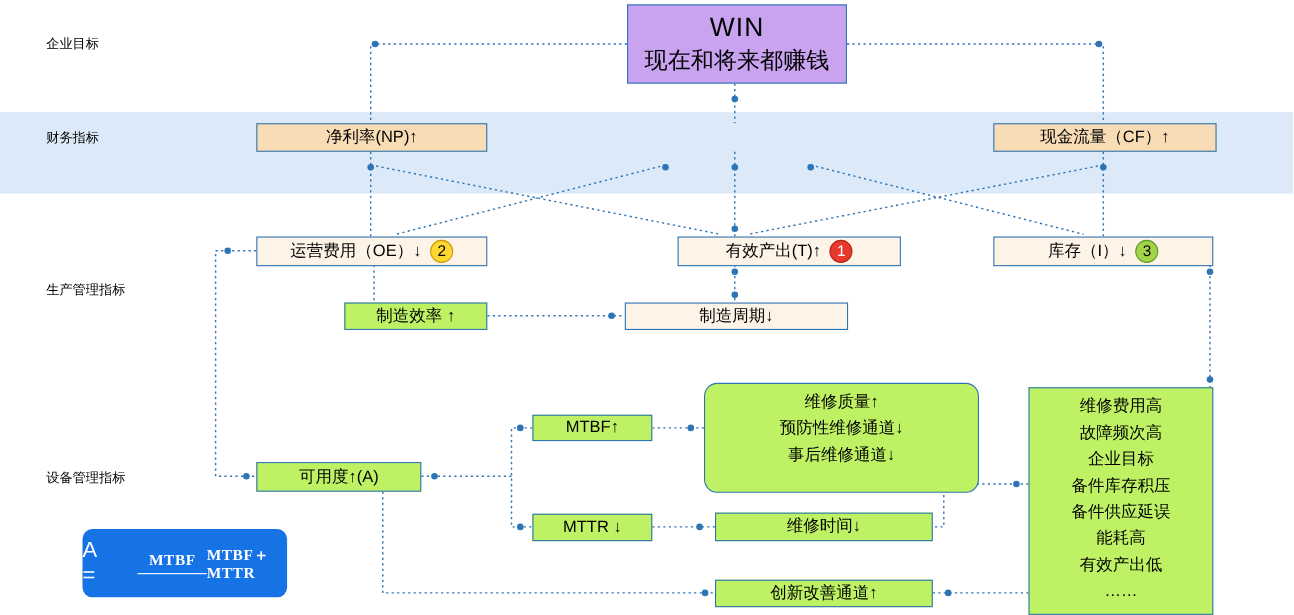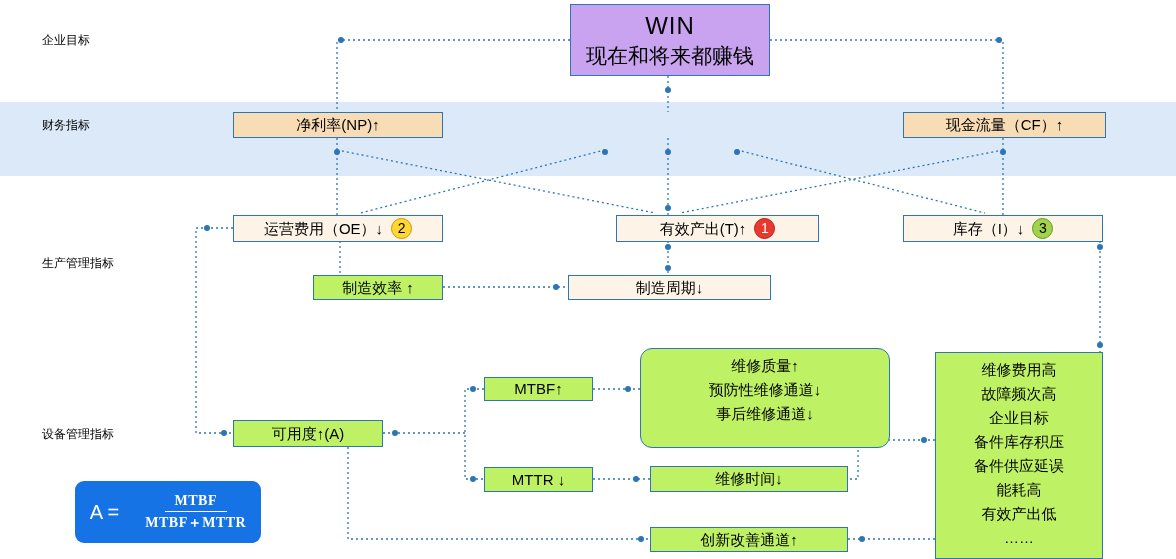--- a/index.html
+++ b/index.html
@@ -31,21 +31,21 @@
            align-items:center; justify-content:center; font-size:14px;
            margin-left:8px; flex:0 0 auto; box-sizing:border-box; }
   .badge-2 { background:var(--badge-yellow,#ffd732); border:1px solid #c99700; color:#000; }
   .badge-1 { background:var(--badge-red,#e8392e);   border:1px solid #b02318; color:#fff; }
   .badge-3 { background:var(--badge-green,#a4d24a); border:1px solid #5d9c23; color:#000; }
 
   .formula-box { position:absolute; z-index:2; left:75px; top:481px; width:186px; height:62px;
                  background:var(--formula-bg,#1673e6); border-radius:9px; color:#fff;
                  display:flex; align-items:center; justify-content:center; }
   .f-lhs { font-size:20px; }
-  .frac { display:inline-flex; flex-direction:column; align-items:center; margin-left:26px;
+  .frac { display:inline-flex; align-items:center; margin-left:26px;
           font-family:"Liberation Serif","DejaVu Serif",serif; font-weight:bold;
           font-size:14px; letter-spacing:.5px; }
   .frac .num { border-bottom:1.5px solid #fff; padding:0 10px 2px; }
   .frac .den { padding-top:2px; }
 </style>
 </head>
 <body>
 
 <div class="canvas">
 

